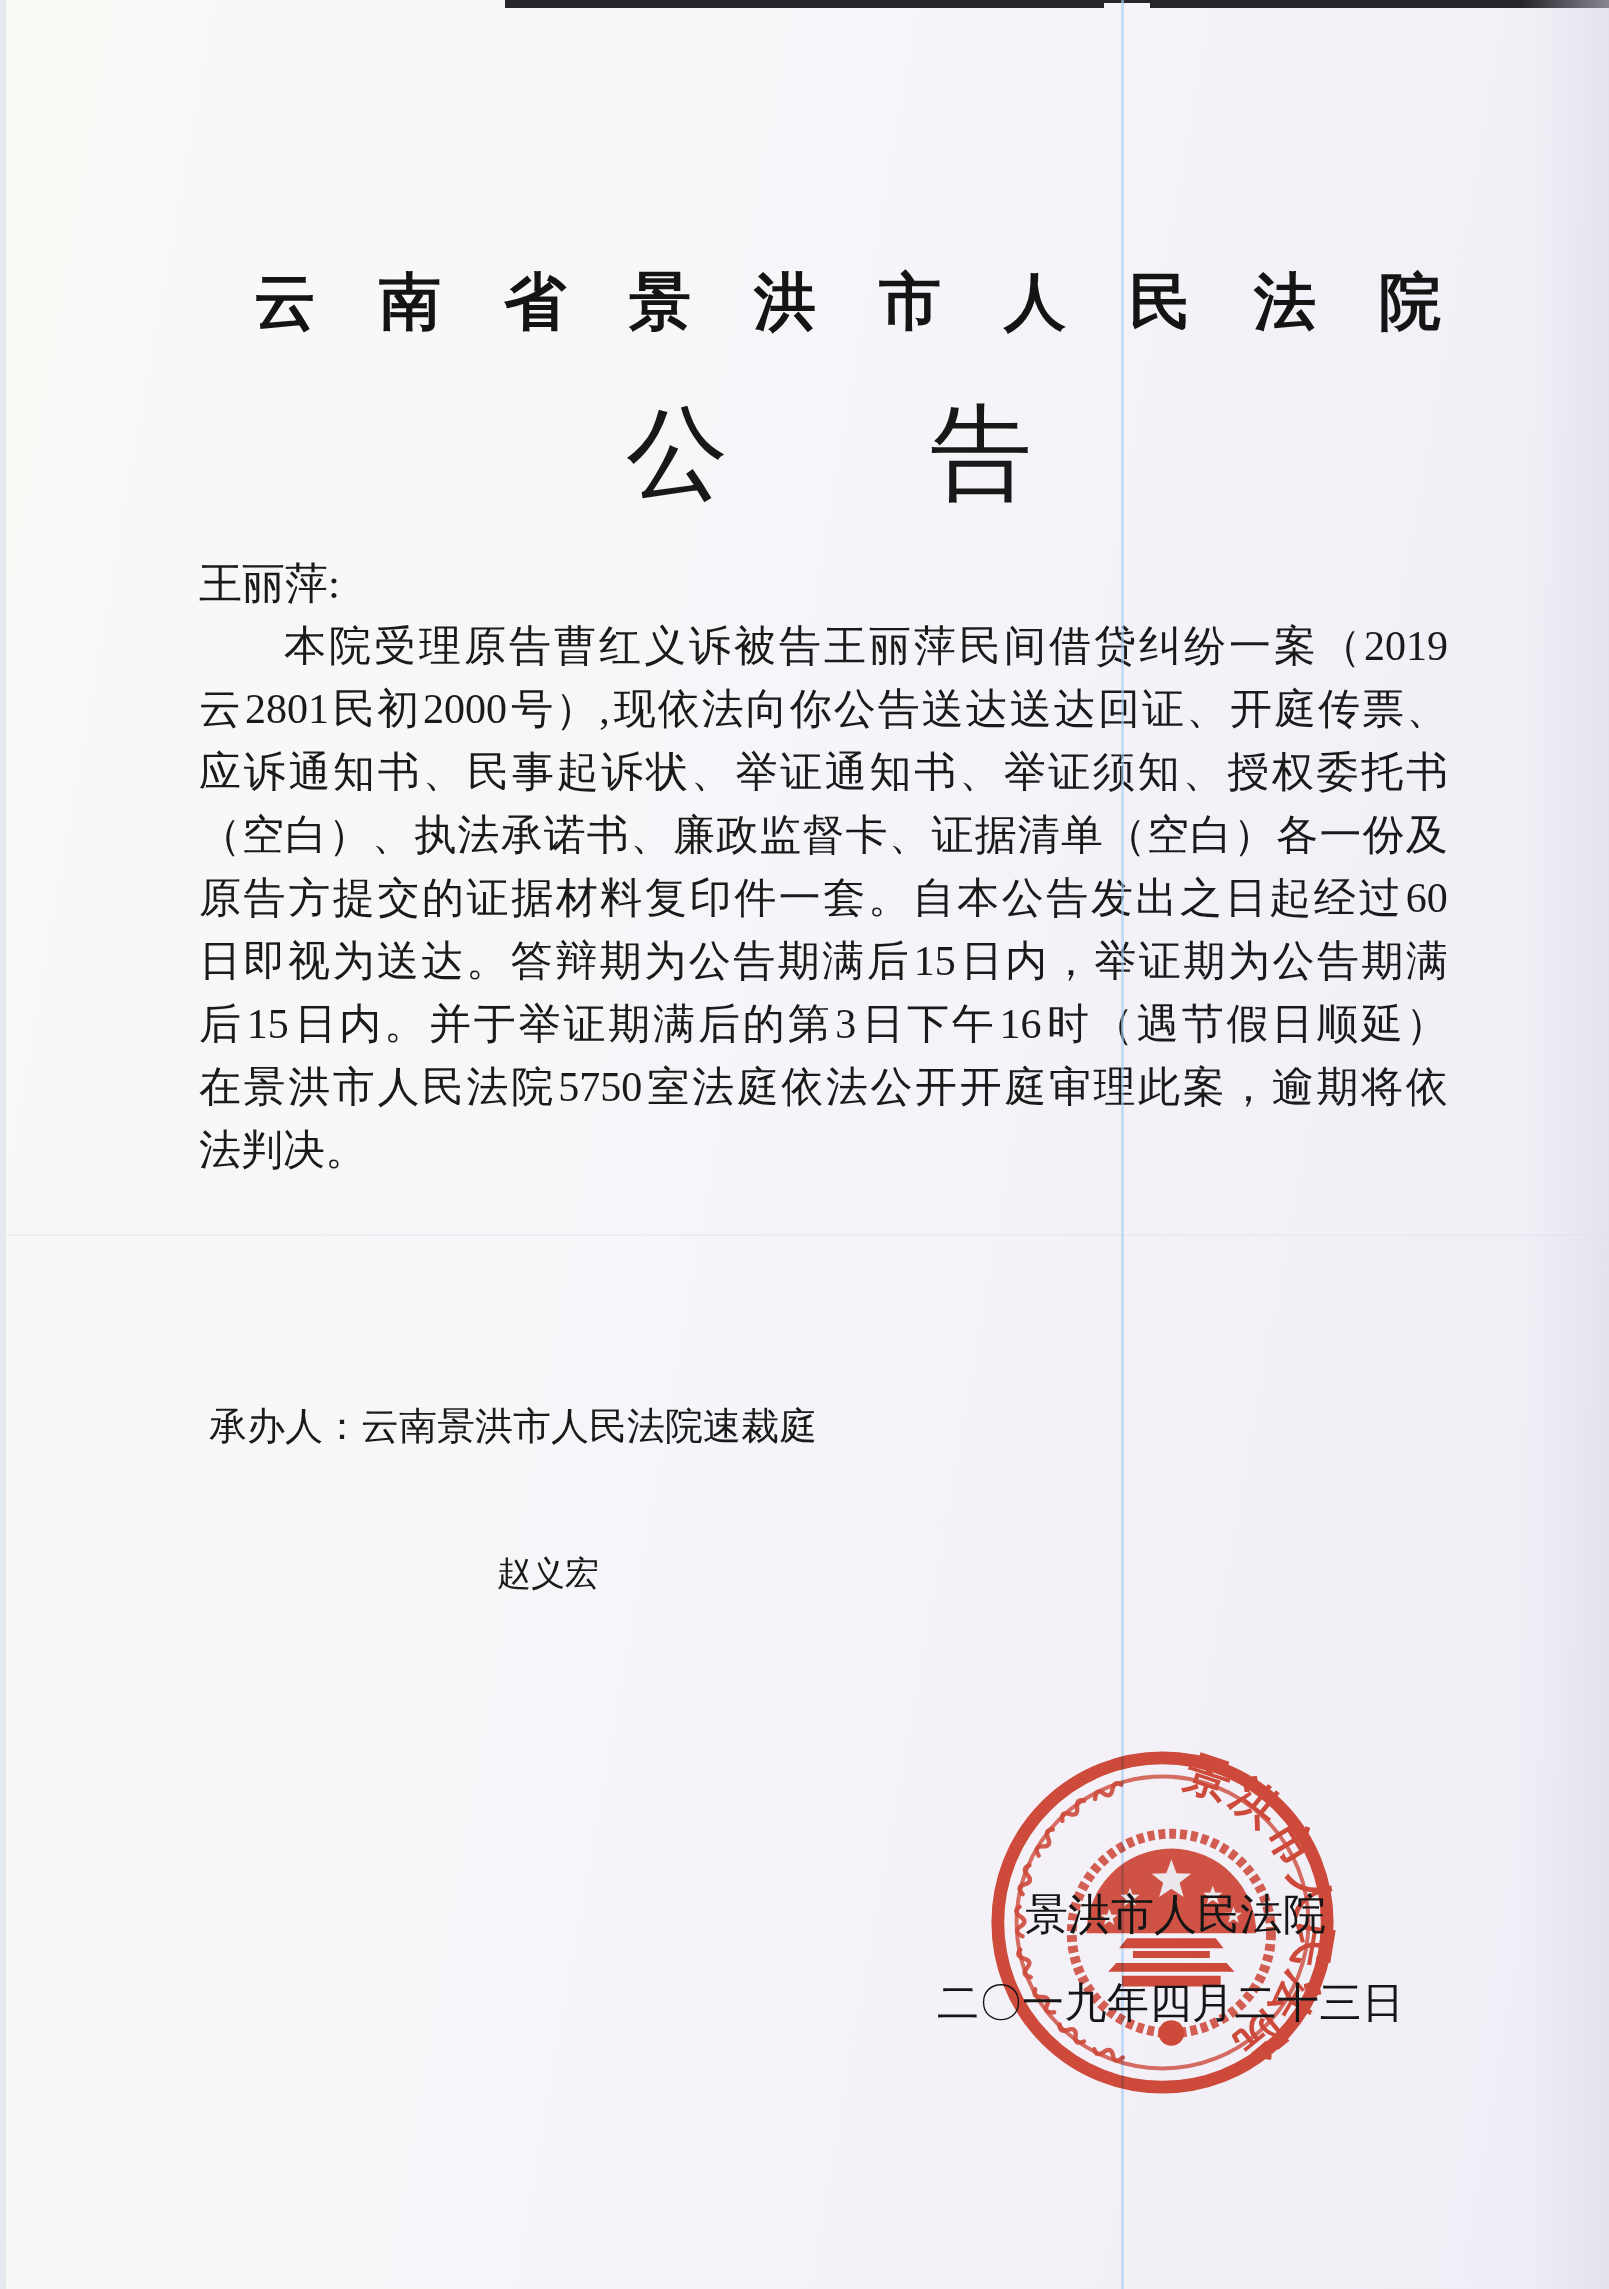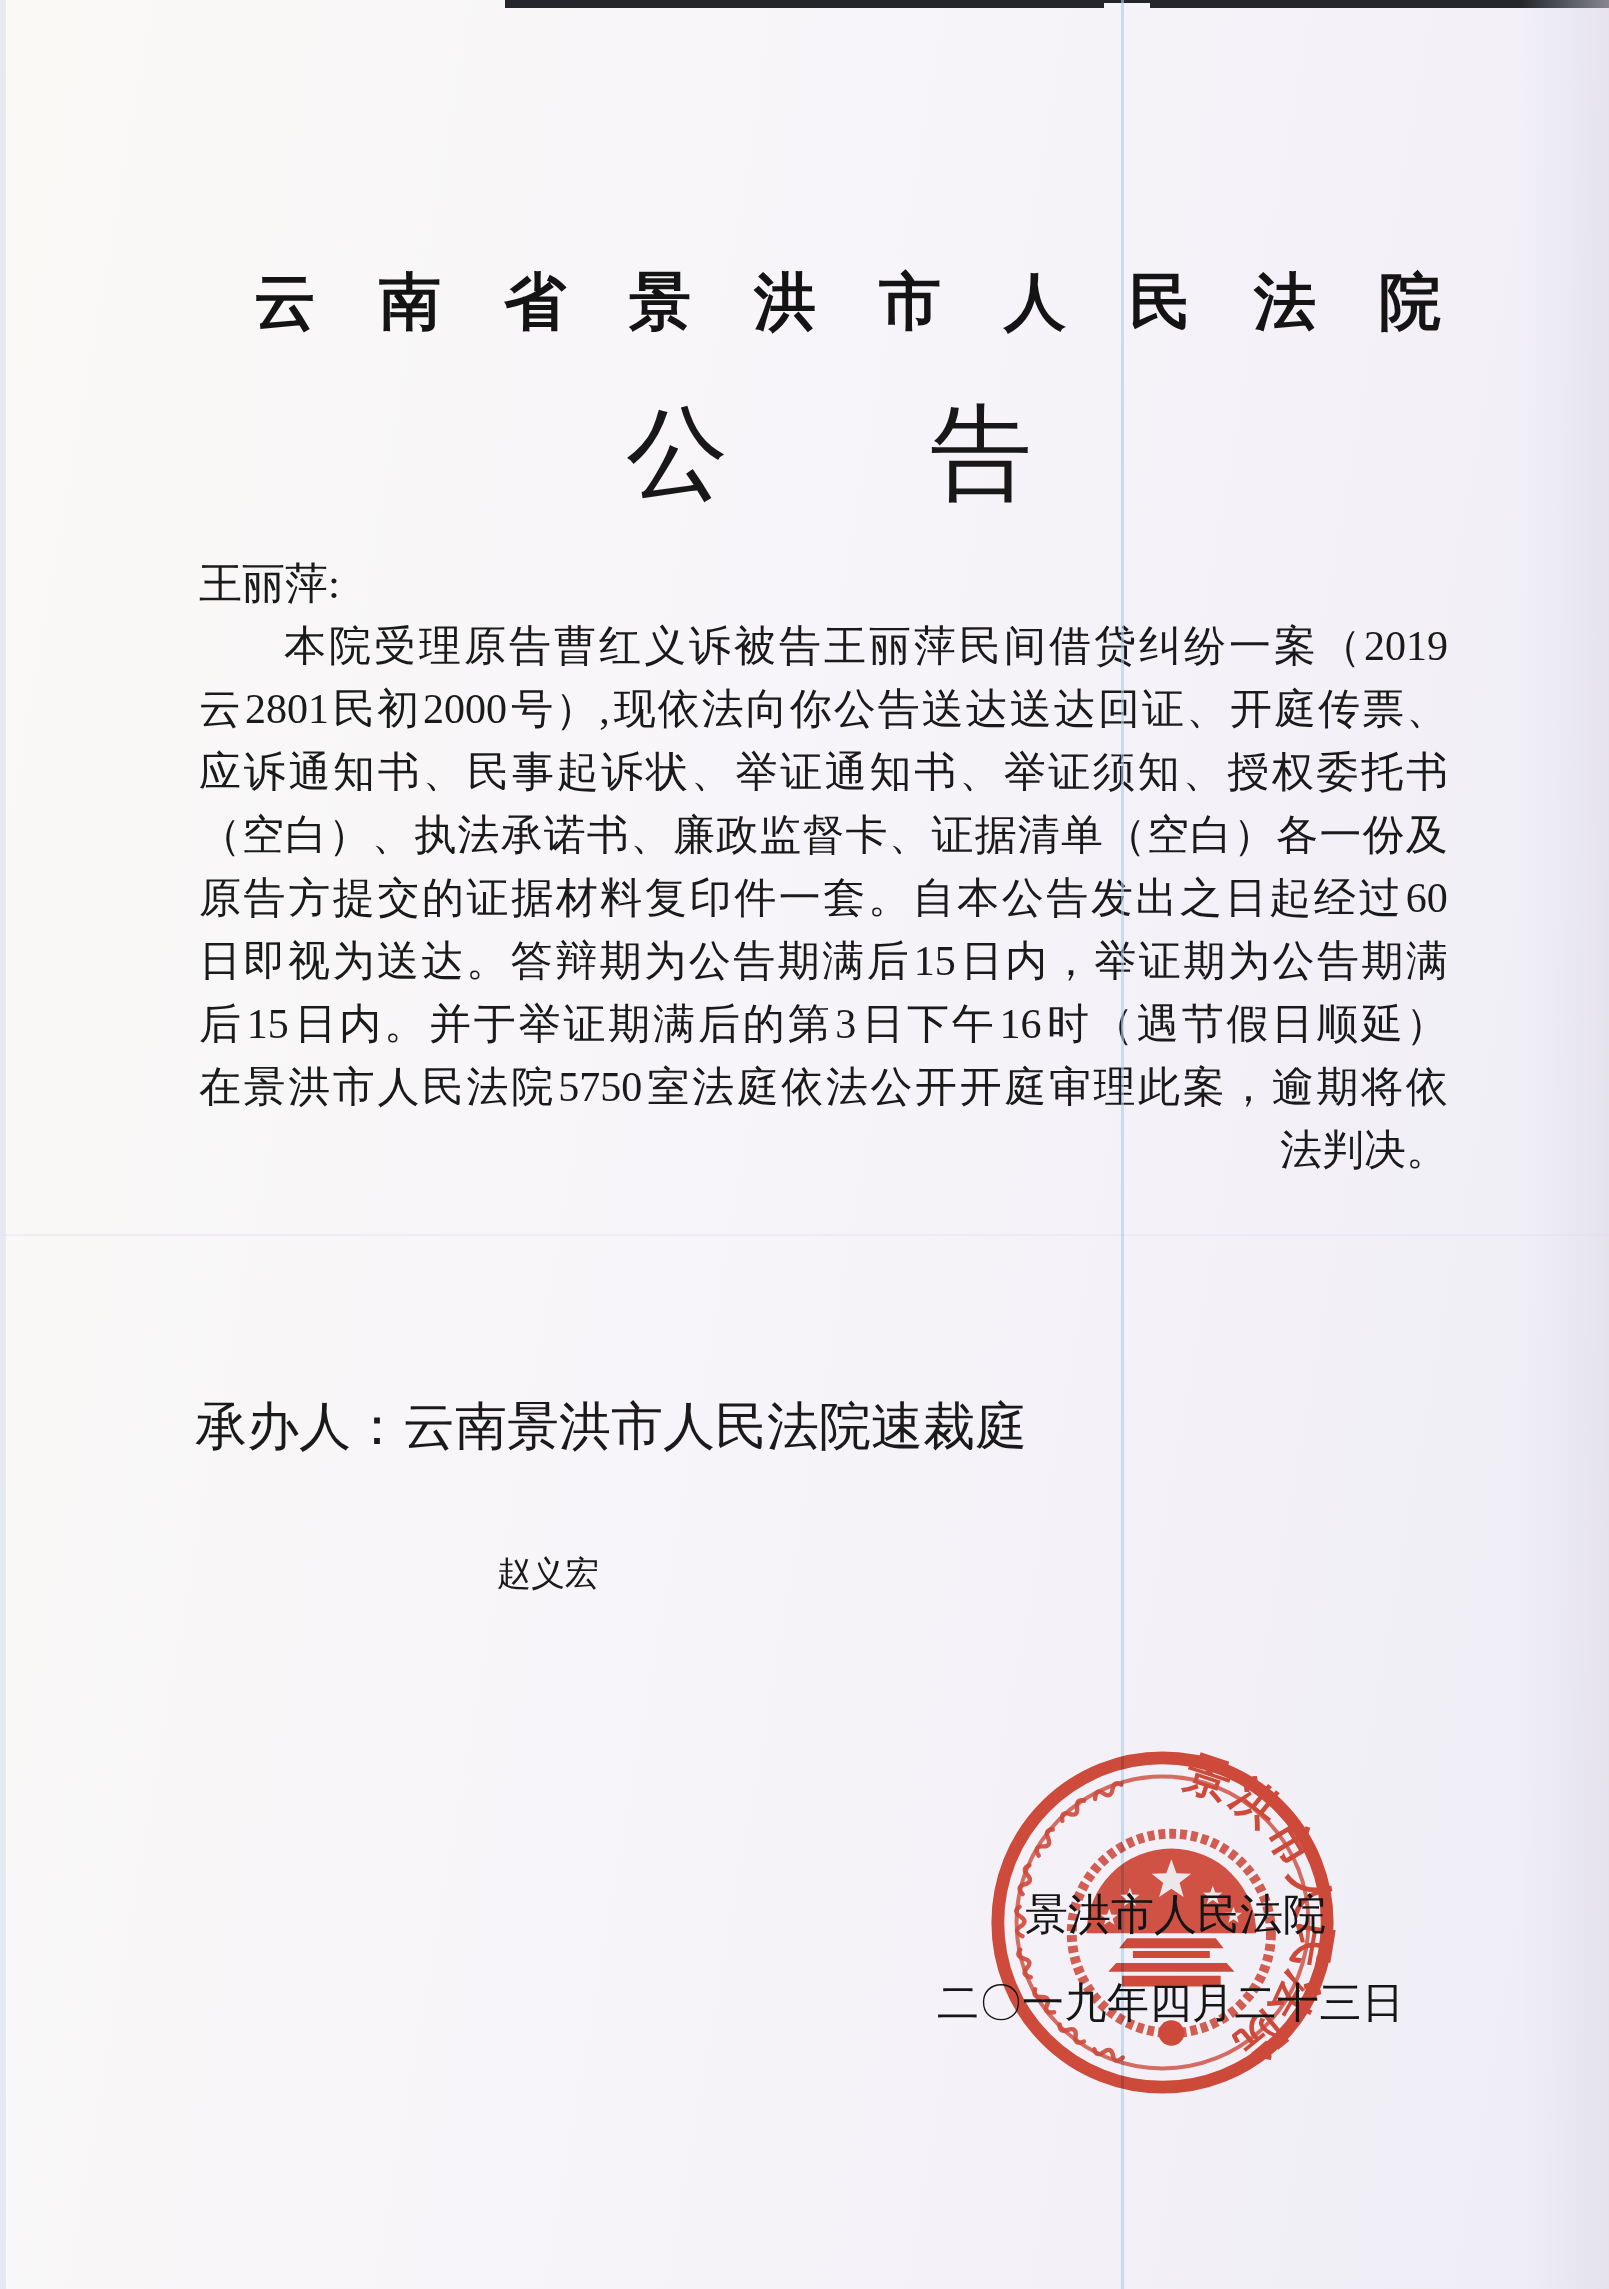--- a/index.html
+++ b/index.html
@@ -35,23 +35,23 @@
 
   
   .addressee{left:199px;top:558px;font-size:43px;line-height:51px;}
   .notice-body{left:199px;top:615px;width:1249px;}
   .line{
     height:63px;line-height:63px;font-size:42px;
     display:flex;justify-content:space-between;align-items:center;
     white-space:nowrap;
   }
   .line.indent{padding-left:85px;}
-  .line.short{display:block;white-space:normal;text-align:right;}
-
-  .handler-line{left:195px;top:1401px;font-size:52px;line-height:51px;}
+  .line.short{display:block;white-space:normal;}
+
+  .handler-line{left:209px;top:1401px;font-size:38px;line-height:51px;}
   .handler-name{left:497px;top:1548px;font-size:34px;line-height:51px;}
 
   
   .sig-court{left:1025px;top:1889px;font-size:43px;line-height:51px;color:#151515;z-index:6;}
   .sig-date{left:907px;top:1978px;font-size:42px;letter-spacing:0.5px;line-height:51px;color:#151515;z-index:6;margin-left:30px;}
 
   
   .seal{
     left:985px;top:1745px;width:355px;height:355px;
     mix-blend-mode:multiply;opacity:.93;z-index:4;

